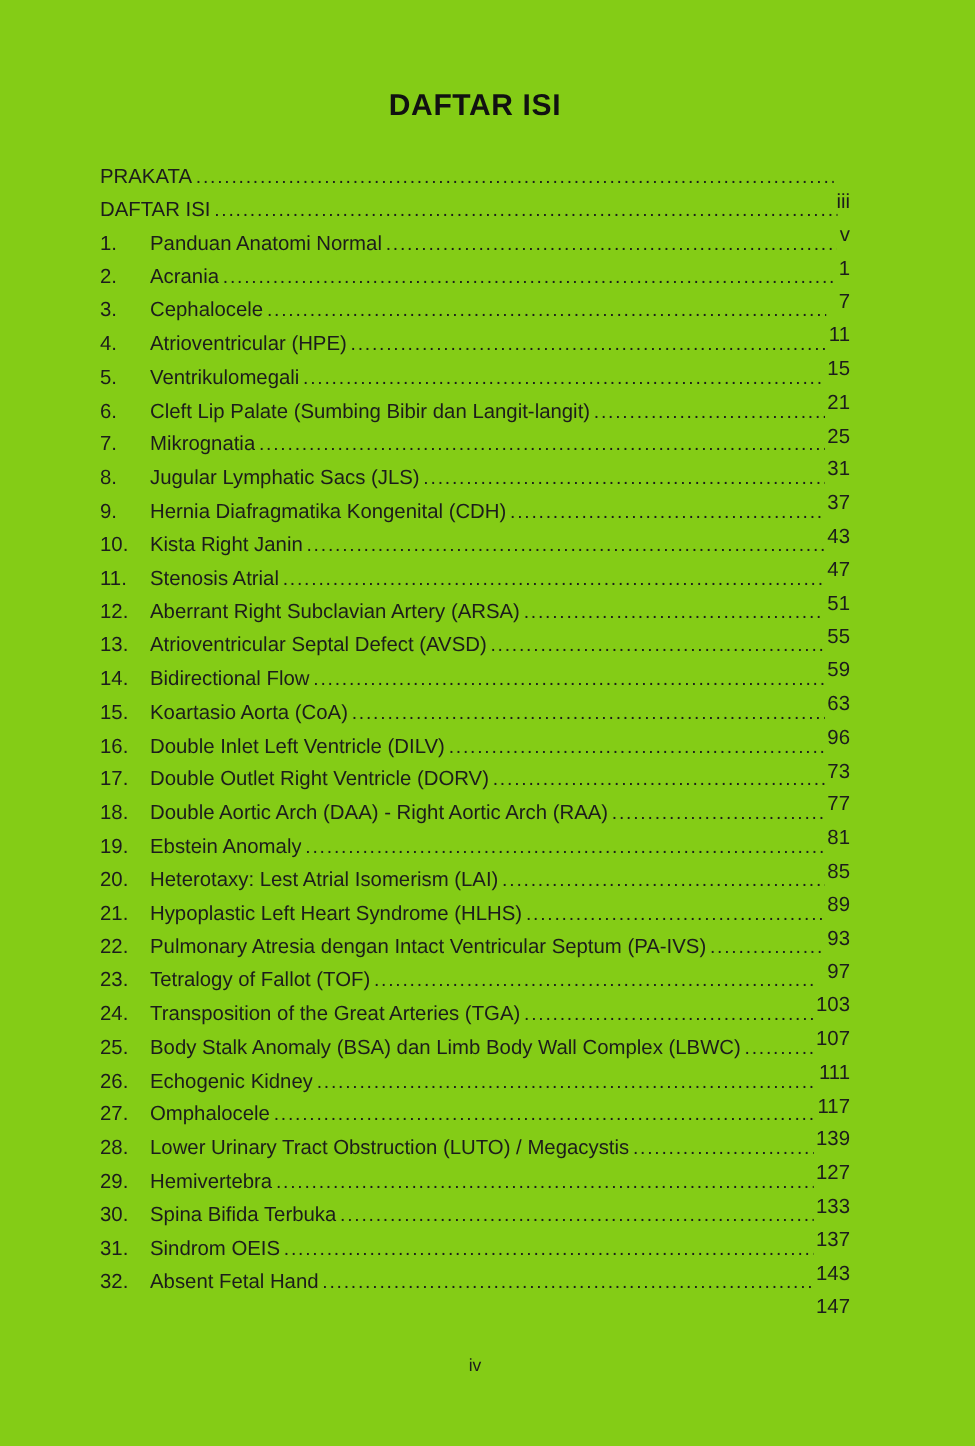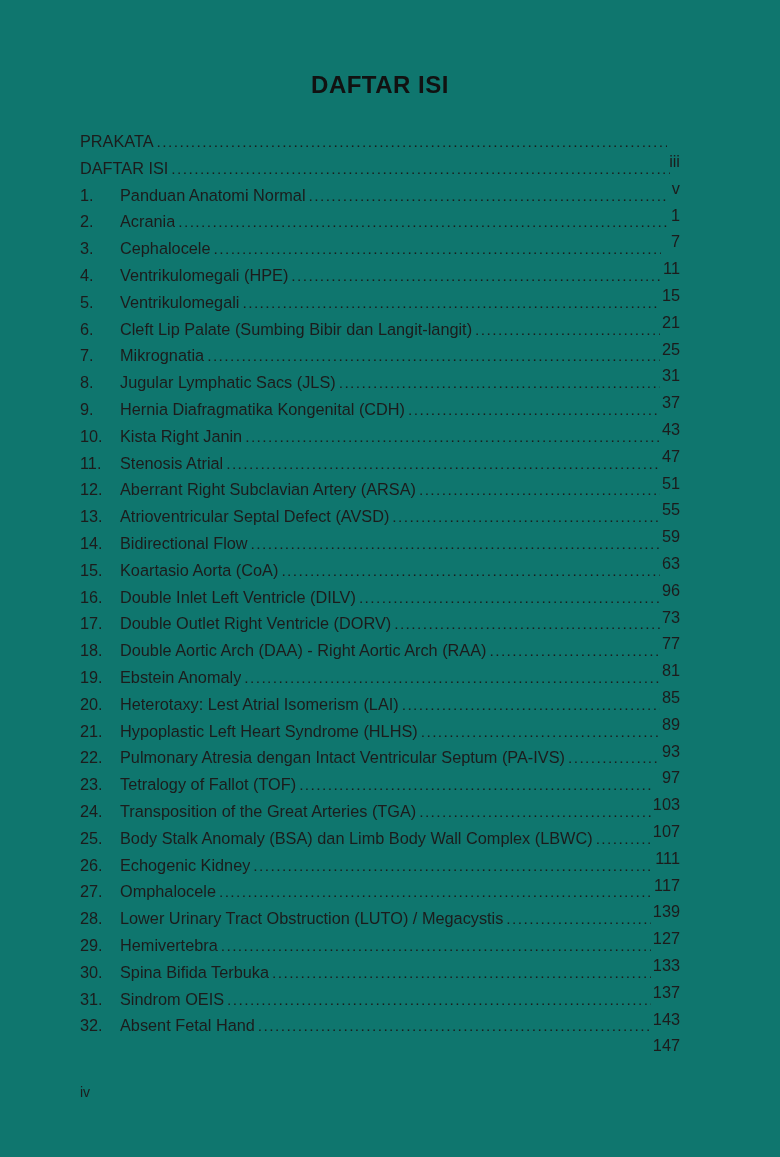--- a/index.html
+++ b/index.html
@@ -5,21 +5,21 @@
   html, body { margin: 0; padding: 0; }
   body {
     width: 780px; height: 1157px;
     background: #ffffff;
     font-family: "Liberation Sans", "DejaVu Sans", sans-serif;
     color: #1c1c1c;
   }
   .sheet {
     position: relative;
     width: 780px; height: 1157px;
-    background: #0f766e;
+    background: #84cc16;
     overflow: hidden;
   }
   .doc-title {
     margin: 68px 100px 0 80px;
     text-align: center;
     font-size: 24px;
     font-weight: 700;
     line-height: 34px;
     letter-spacing: 0.5px;
     color: #111111;
@@ -48,21 +48,21 @@
     font-style: normal;
     font-size: 15.5px;
     letter-spacing: 1.4px;
     color: #1c1c1c;
   }
   .toc-page { flex: 0 0 auto; text-align: right; margin-top: 20px; }
   .page-footer {
     position: absolute;
     left: 80px; right: 100px;
     top: 1084px;
-    text-align: left;
+    text-align: center;
     font-size: 14px;
     color: #1c1c1c;
   }
 </style>
 </head>
 <body>
 
 <div class="sheet">
   <h1 class="doc-title">DAFTAR ISI</h1>
   <div class="toc">
@@ -89,21 +89,21 @@
         <span class="toc-page">7</span>
       </div>
       <div class="toc-row">
         <span class="toc-num">3.</span>
         <span class="toc-title"><span class="it">Cephalocele</span></span>
         <span class="toc-leader"></span>
         <span class="toc-page">11</span>
       </div>
       <div class="toc-row">
         <span class="toc-num">4.</span>
-        <span class="toc-title"><span>Ventrikulomegali (HPE)</span></span>
+        <span class="toc-title"><span>Atrioventricular (HPE)</span></span>
         <span class="toc-leader"></span>
         <span class="toc-page">15</span>
       </div>
       <div class="toc-row">
         <span class="toc-num">5.</span>
         <span class="toc-title"><span>Ventrikulomegali</span></span>
         <span class="toc-leader"></span>
         <span class="toc-page">21</span>
       </div>
       <div class="toc-row">

